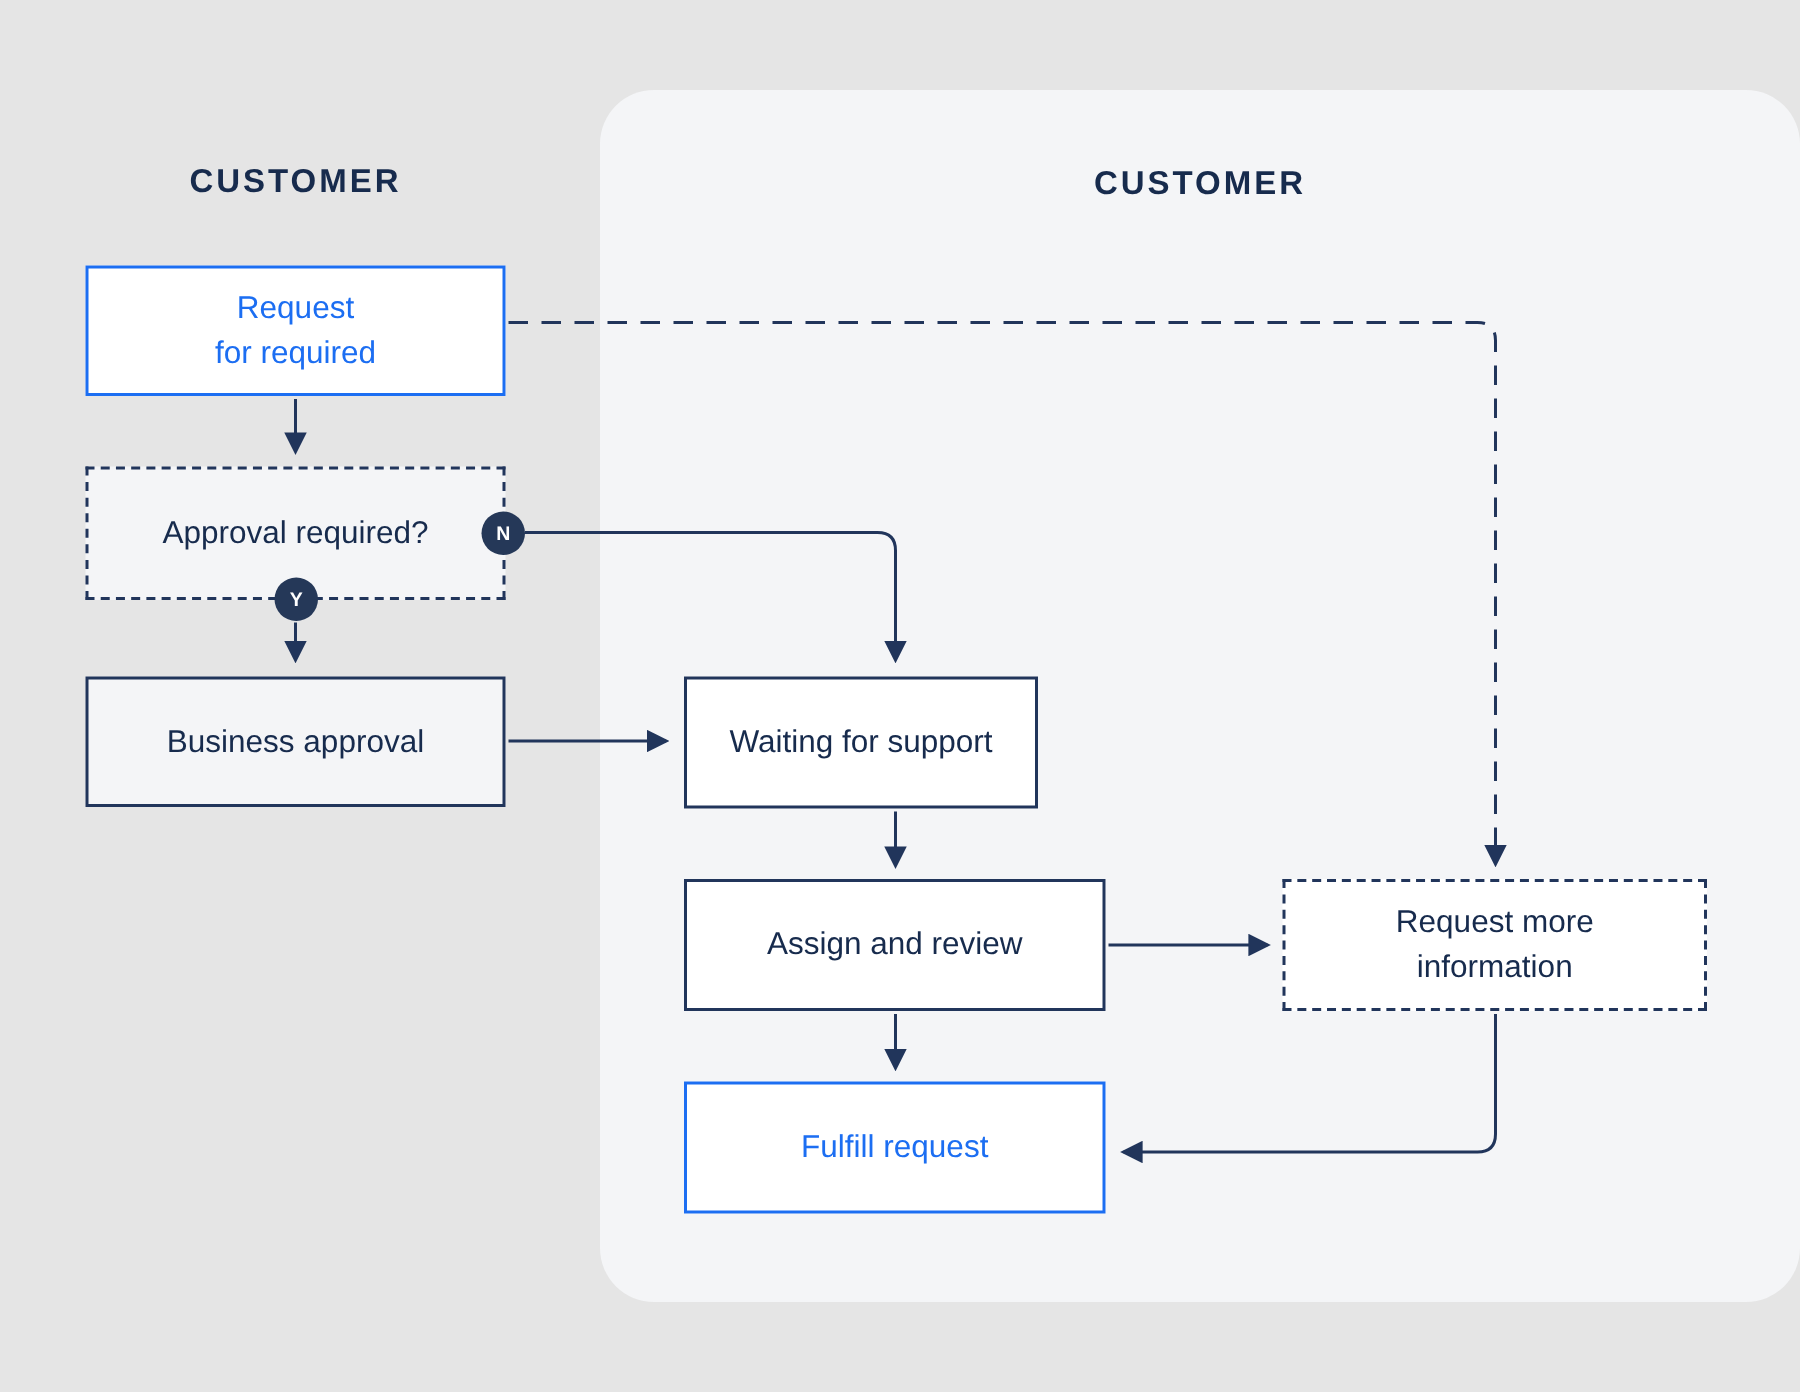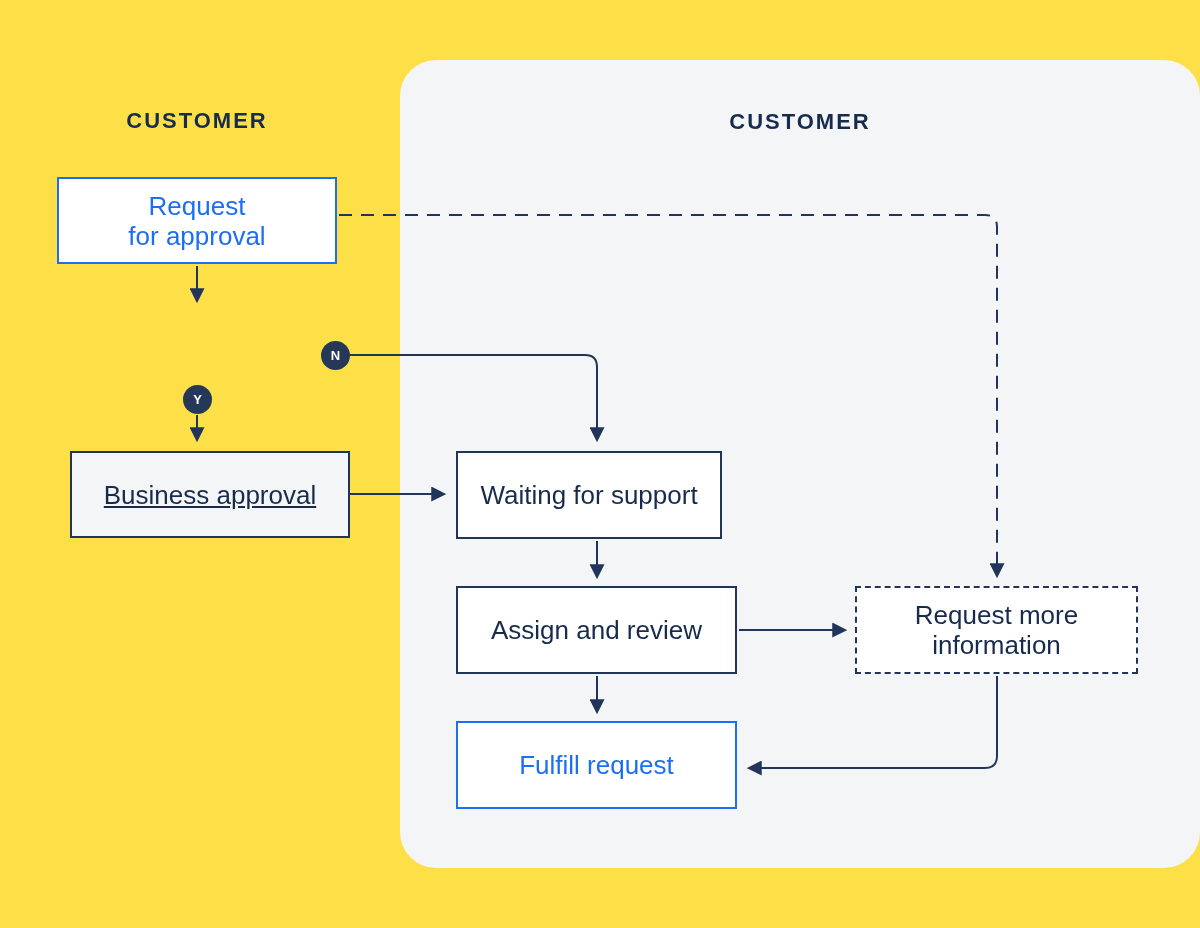--- a/index.html
+++ b/index.html
@@ -1,19 +1,19 @@
 <!DOCTYPE html>
 <html style="--navy: #172B4D; --line: #21355B; --blue: #1C6EF2; --panel: #F4F5F7; --badge: #253858;"><head>
 <meta charset="utf-8">
 <style>
   html,body{margin:0;padding:0;background:#fff;}
   #stage{
     position:relative;
     width:1200px;height:928px;
-    background:#fde047;
+    background:#e5e5e5;
     font-family:"Liberation Sans", sans-serif;
     overflow:hidden;
   }
   .panel{
     position:absolute;
     left:400px;top:60px;width:800px;height:808px;
     background:var(--panel);
     border-radius:36px;
   }
   .lane-label{
@@ -22,36 +22,36 @@
     letter-spacing:2px;
     color:var(--navy);
     text-align:center;
   }
   #lane-customer{left:57px;top:108px;width:280px;}
   #lane-support{left:400px;top:109px;width:800px;}
   .node{
     position:absolute;
     display:flex;flex-direction:column;
     align-items:center;justify-content:center;
-    font-size:26px;font-weight:500;
+    font-size:21px;font-weight:500;
     line-height:30px;
     color:var(--navy);
     background:#fff;
     border:2px solid var(--line);
     box-sizing:border-box;
     text-align:center;
     z-index:2;
   }
   .node.blue{border-color:var(--blue);color:var(--blue);}
   .node.grayfill{background:var(--panel);}
   .node.dashed{border-style:dashed;}
   #node-request{left:57px;top:177px;width:280px;height:87px;}
   #node-approval{left:57px;top:311px;width:280px;height:89px;}
-  #node-business{left:70px;top:451px;width:280px;height:87px;text-decoration:underline;}
-  #node-waiting{left:456px;top:451px;width:266px;height:88px;}
+  #node-business{left:57px;top:451px;width:280px;height:87px;}
+  #node-waiting{left:456px;top:451px;width:236px;height:88px;}
   #node-assign{left:456px;top:586px;width:281px;height:88px;}
   #node-fulfill{left:456px;top:721px;width:281px;height:88px;}
   #node-pending{left:855px;top:586px;width:283px;height:88px;}
   .badge{
     position:absolute;
     width:29px;height:29px;
     border-radius:50%;
     background:var(--badge);
     color:#fff;
     font-size:13px;font-weight:700;
@@ -90,23 +90,26 @@
     <path class="wire" marker-end="url(#arr)" d="M350,355 H585 Q597,355 597,367 V440"></path>
     <path class="wire" marker-end="url(#arr)" d="M597,541 V577"></path>
     <path class="wire" marker-end="url(#arr)" d="M597,676 V712"></path>
     <path class="wire" marker-end="url(#arr)" d="M739,630 H845"></path>
     <path class="wire dash" marker-end="url(#arr)" d="M339,215 H985 Q997,215 997,227 V576"></path>
     <path class="wire" marker-end="url(#arr)" d="M997,676 V756 Q997,768 985,768 H749"></path>
   </svg>
 
   <div id="node-request" class="node blue">
     <span>Request</span>
-    <span>for approval</span>
+    <span>for required</span>
   </div>
 
+  <div id="node-approval" class="node grayfill dashed">
+    <span>Approval required?</span>
+  </div>
 
   <div id="node-business" class="node grayfill">
     <span>Business approval</span>
   </div>
 
   <div id="node-waiting" class="node">
     <span>Waiting for support</span>
   </div>
 
   <div id="node-assign" class="node">

